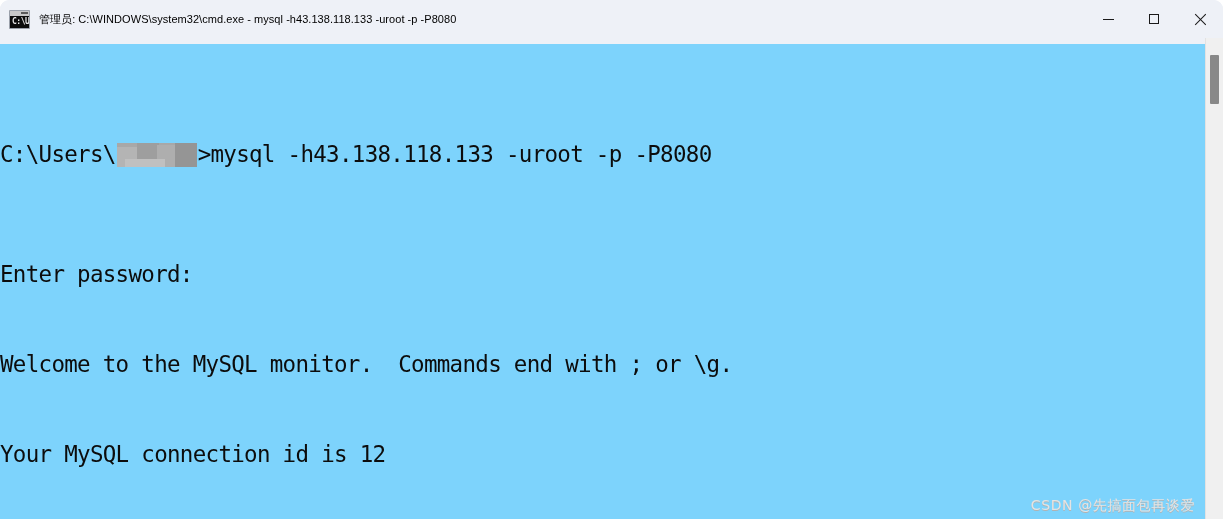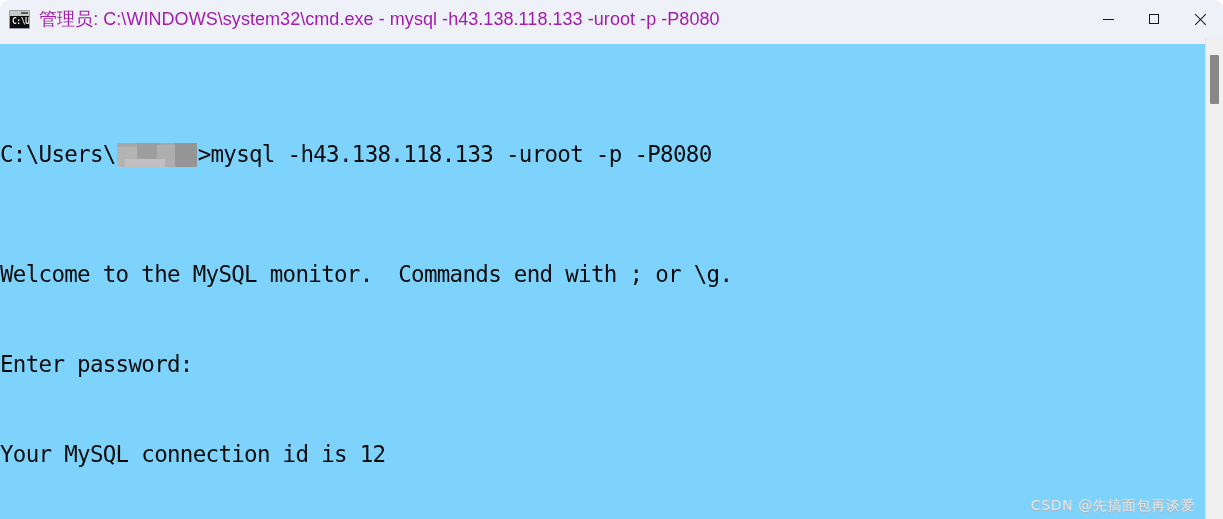--- a/index.html
+++ b/index.html
@@ -82,22 +82,22 @@
     top: 5px;
     color: #e8e8e8;
     font-family: "DejaVu Sans Mono", monospace;
     font-size: 8px;
     font-weight: bold;
     line-height: 11px;
     letter-spacing: -0.5px;
   }
   .title-text {
     font-family: "Liberation Sans", "DejaVu Sans", sans-serif;
-    font-size: 18px;
-    color: #a21caf;
+    font-size: 11px;
+    color: #000000;
     white-space: nowrap;
     overflow: hidden;
     text-overflow: ellipsis;
     letter-spacing: 0.05px;
   }
 
   .window-controls {
     display: flex;
     flex: 0 0 auto;
     height: 38px;
@@ -253,22 +253,22 @@
         <span class="glyph-close"></span>
       </div>
     </div>
   </div>
 
   <div class="console">
     <div class="console-text">
 
       <div class="line"><span>C:\Users\</span><span class="redaction"><span class="rd1"></span><span class="rd2"></span><span class="rd3"></span><span class="rd4"></span><span class="rd5"></span></span><span>&gt;</span><span>mysql -h43.138.118.133 -uroot -p -P8080</span></div>
 
+      <div class="line">Enter password:</div>
       <div class="line">Welcome to the MySQL monitor.  Commands end with ; or \g.</div>
-      <div class="line">Enter password:</div>
       <div class="line">Your MySQL connection id is 12</div>
       
       
       
       
       
       
       
       
       

